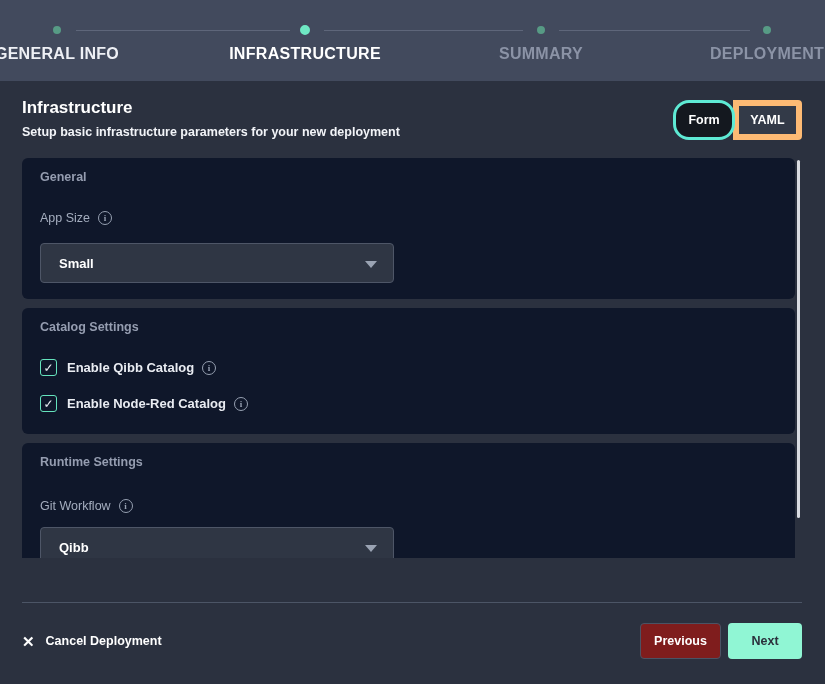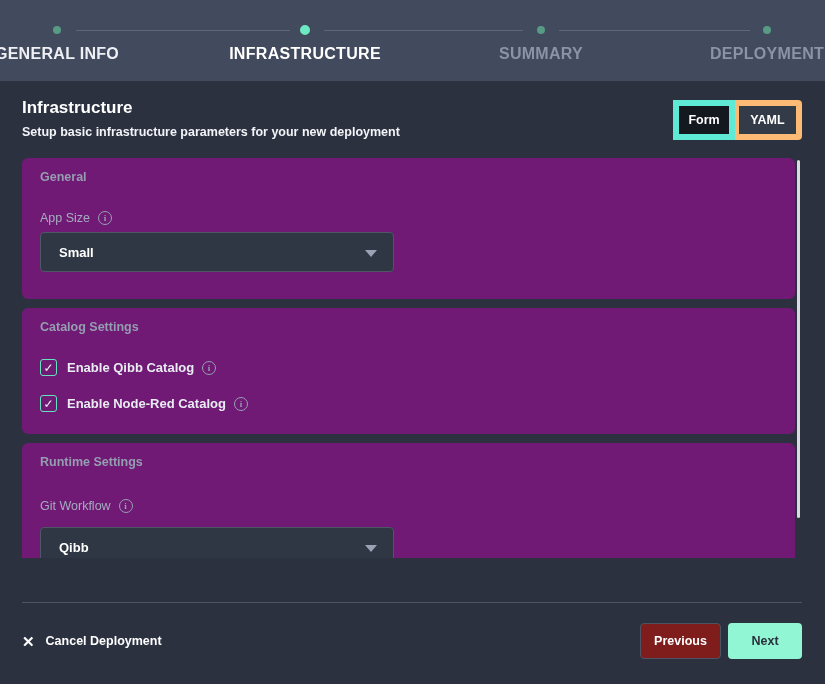--- a/index.html
+++ b/index.html
@@ -36,31 +36,31 @@
   .page-title    { position:absolute; left:22px; top:98px;  font-size:17px; font-weight:bold; color:#ffffff; }
   .page-subtitle { position:absolute; left:22px; top:125px; font-size:12.5px; font-weight:bold; color:#f2f4f8; }
 
   
   .view-toggle { position:absolute; top:100px; right:23px; display:flex; }
   .toggle-btn {
     height:40px; display:flex; align-items:center; justify-content:center;
     font-size:12.5px; font-weight:bold; color:#ffffff; cursor:pointer;
   }
   .toggle-btn.selected {
-    width:62px; background:#14181f; border:6px solid #5eead4; border-radius:0; z-index:2;
+    width:62px; background:#14181f; border:3px solid #5eead4; border-radius:16px; z-index:2;
   }
   .toggle-btn.unselected {
     width:69px; background:#333a48; border:6px solid #fdba74; border-radius:0 4px 4px 0; margin-left:-2px;
   }
 
   
   .scroll-viewport { position:absolute; top:158px; left:0; width:825px; height:400px; overflow:hidden; }
   .card {
     position:absolute; left:22px; width:773px;
-    background:#701a75; border-radius:6px;
+    background:#0f172a; border-radius:6px;
   }
   .card.general { top:0;   height:141px; }
   .card.catalog { top:150px; height:126px; }
   .card.runtime { top:285px; height:210px; }
   .card-heading { position:absolute; left:18px; top:12px; font-size:12.5px; font-weight:bold; color:#959db0; }
 
   .field-label-row { position:absolute; left:18px; display:flex; align-items:center; gap:8px;
     font-size:12.5px; color:#a4adbe; }
   .info-icon {
     width:14px; height:14px; border:1px solid #96a0b1; border-radius:50%;
@@ -139,21 +139,21 @@
   </div>
 
   <div class="scroll-viewport">
 
     <div class="card general">
       <div class="card-heading">General</div>
       <div class="field-label-row" style="top:53px;">
         <span>App Size</span>
         <span class="info-icon">i</span>
       </div>
-      <div class="select" style="top:74px;">
+      <div class="select" style="top:85px;">
         <span class="select-value">Small</span>
         <span class="chevron-down"></span>
       </div>
     </div>
 
     <div class="card catalog">
       <div class="card-heading">Catalog Settings</div>
       <div class="checkbox-row" style="top:51px;">
         <span class="checkbox">✓</span>
         <span class="checkbox-label">Enable Qibb Catalog</span>

